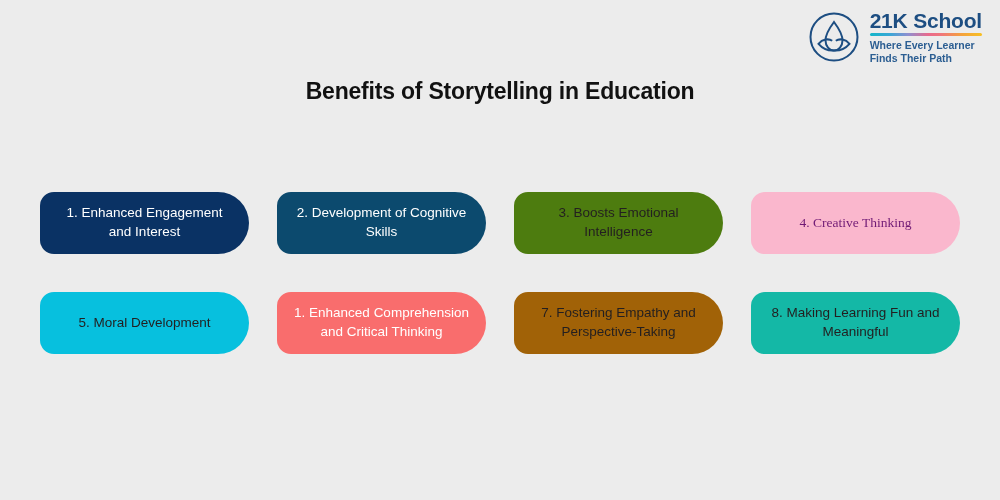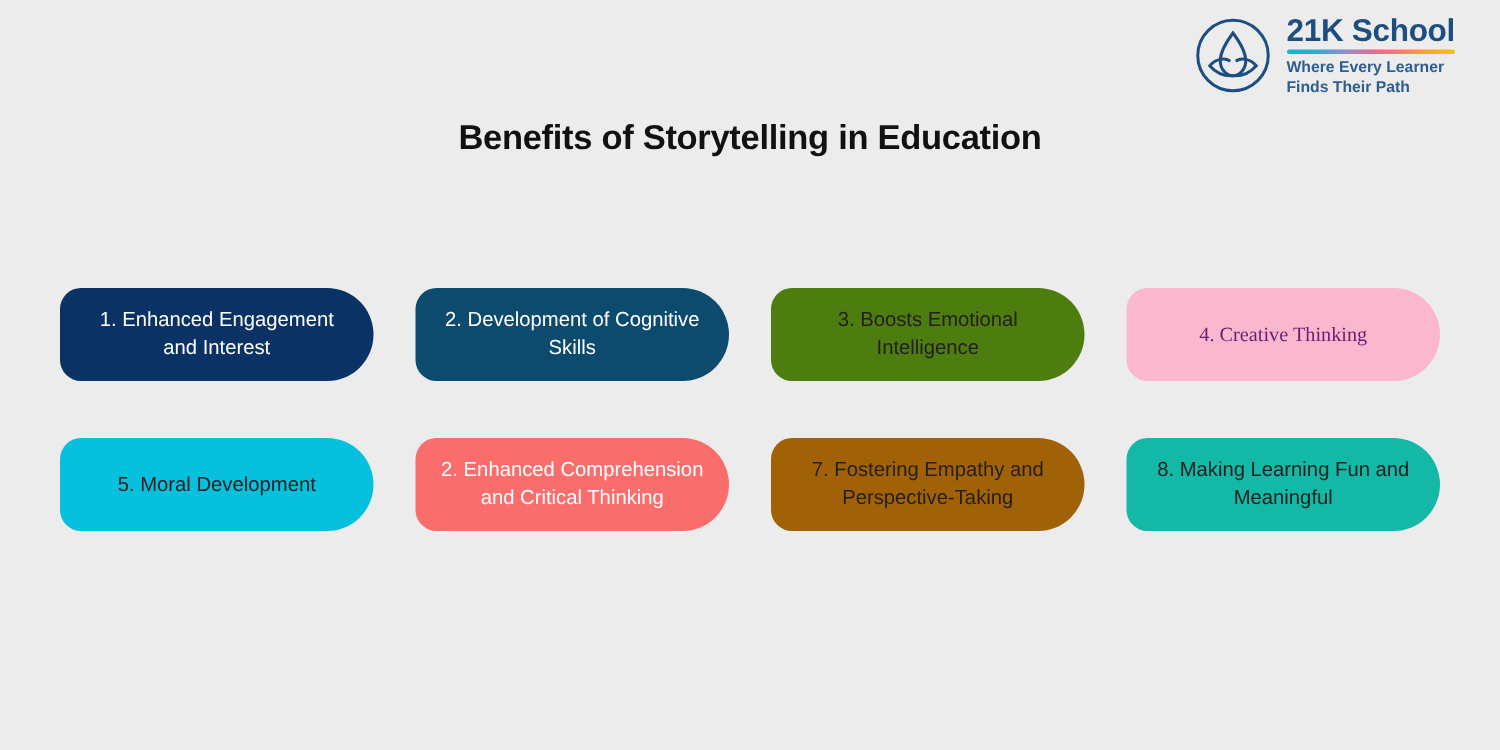--- a/index.html
+++ b/index.html
@@ -12,21 +12,21 @@
     background: #ececec;
     font-family: "Liberation Sans", sans-serif;
     overflow: hidden;
     position: relative;
   }
 
   
   .logo {
     position: absolute;
     top: 10px;
-    right: 30px;
+    right: 18px;
     display: flex;
     align-items: center;
     gap: 10px;
   }
   .logo-mark {
     width: 52px;
     height: 52px;
     flex: 0 0 52px;
     display: block;
   }
@@ -132,21 +132,21 @@
   <div class="card" style="background: #4d7c0f; color: rgb(35, 31, 32);">
     <span class="card-label">3. Boosts Emotional Intelligence</span>
   </div>
   <div class="card" style="background: rgb(250, 183, 205); color: #701a75; font-family: Liberation Serif, serif;">
     <span class="card-label">4. Creative Thinking</span>
   </div>
   <div class="card" style="background: rgb(7, 192, 222); color: rgb(35, 31, 32);">
     <span class="card-label">5. Moral Development</span>
   </div>
   <div class="card" style="background: rgb(249, 109, 109); color: rgb(255, 255, 255);">
-    <span class="card-label">2. Enhanced Comprehension and Critical Thinking</span>
+    <span class="card-label">1. Enhanced Comprehension and Critical Thinking</span>
   </div>
   <div class="card" style="background: #a16207; color: rgb(35, 31, 32);">
     <span class="card-label">7. Fostering Empathy and Perspective-Taking</span>
   </div>
   <div class="card" style="background: #14b8a6; color: rgb(35, 31, 32);">
     <span class="card-label">8. Making Learning Fun and Meaningful</span>
   </div>
 </div>
 
 </body></html>

